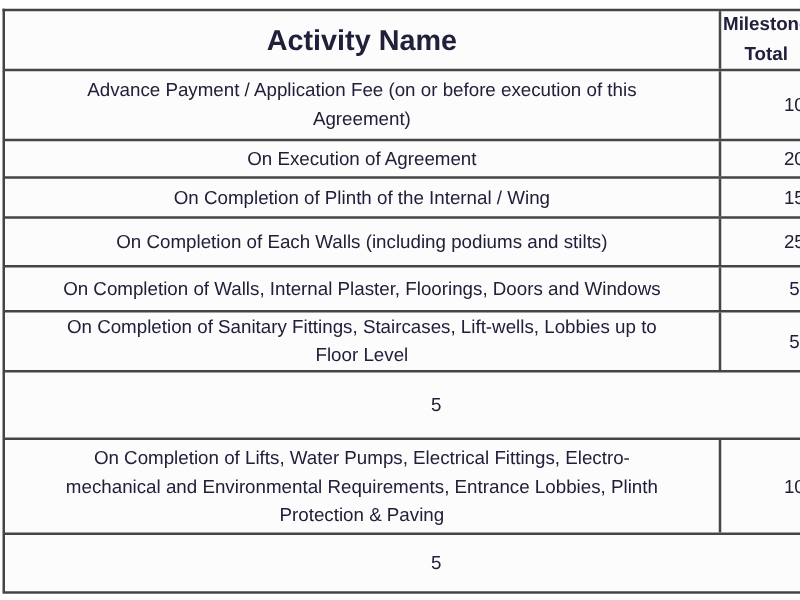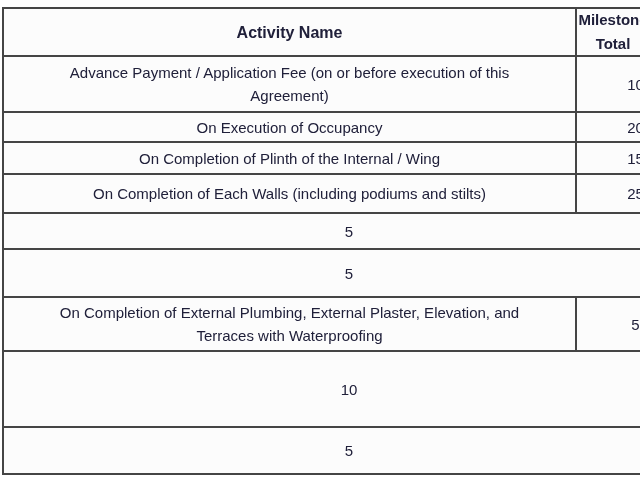--- a/index.html
+++ b/index.html
@@ -46,21 +46,21 @@
     padding: 0 2px;
   }
   .val {
     flex: 1;
     padding-right: 10px;
   }
   .header-row .cell {
     font-weight: bold;
   }
   .header-row .act {
-    font-size: 16px;
+    font-size: 23px;
   }
   .header-row .val {
     font-size: 15px;
     line-height: 24px;
     padding-right: 55px;
   }
 </style>
 </head>
 <body>
 
@@ -73,49 +73,53 @@
 Total</div>
     </div>
 
     <div class="row" style="height:56px">
       <div class="cell act">Advance Payment / Application Fee (on or before execution of this
 Agreement)</div>
       <div class="cell val">10</div>
     </div>
 
     <div class="row" style="height:30px">
-      <div class="cell act">On Execution of Occupancy</div>
+      <div class="cell act">On Execution of Agreement</div>
       <div class="cell val">20</div>
     </div>
 
     <div class="row" style="height:32px">
       <div class="cell act">On Completion of Plinth of the Internal / Wing</div>
       <div class="cell val">15</div>
     </div>
 
     <div class="row" style="height:39px">
       <div class="cell act">On Completion of Each Walls (including podiums and stilts)</div>
       <div class="cell val">25</div>
     </div>
 
     <div class="row" style="height:36px">
+      <div class="cell act">On Completion of Walls, Internal Plaster, Floorings, Doors and Windows</div>
       <div class="cell val">5</div>
     </div>
 
     <div class="row" style="height:48px">
+      <div class="cell act">On Completion of Sanitary Fittings, Staircases, Lift-wells, Lobbies up to
+Floor Level</div>
       <div class="cell val">5</div>
     </div>
 
     <div class="row" style="height:54px">
-      <div class="cell act">On Completion of External Plumbing, External Plaster, Elevation, and
-Terraces with Waterproofing</div>
       <div class="cell val">5</div>
     </div>
 
     <div class="row" style="height:76px">
+      <div class="cell act">On Completion of Lifts, Water Pumps, Electrical Fittings, Electro-
+mechanical and Environmental Requirements, Entrance Lobbies, Plinth
+Protection &amp; Paving</div>
       <div class="cell val">10</div>
     </div>
 
     <div class="row" style="height:47px">
       <div class="cell val">5</div>
     </div>
 
   </div>
 </div>
 

